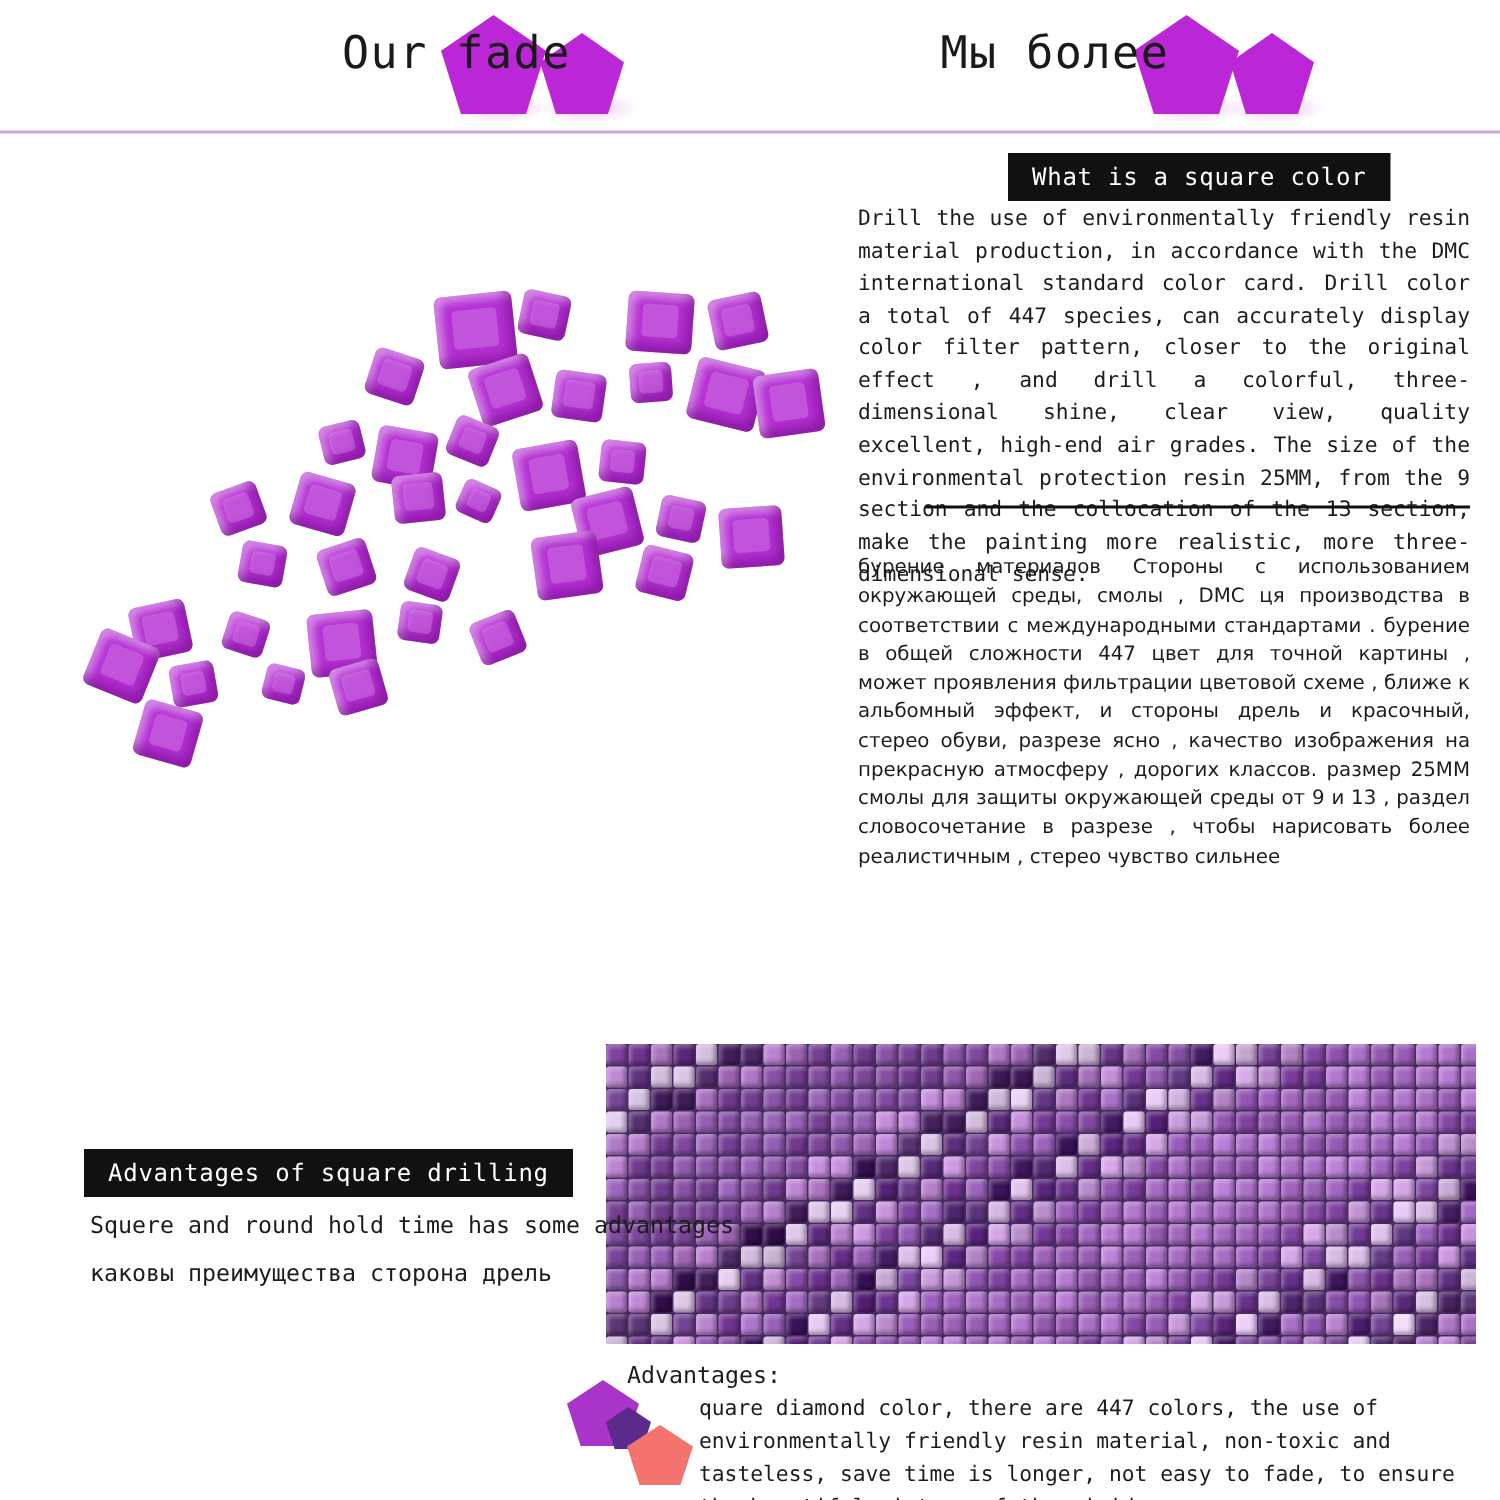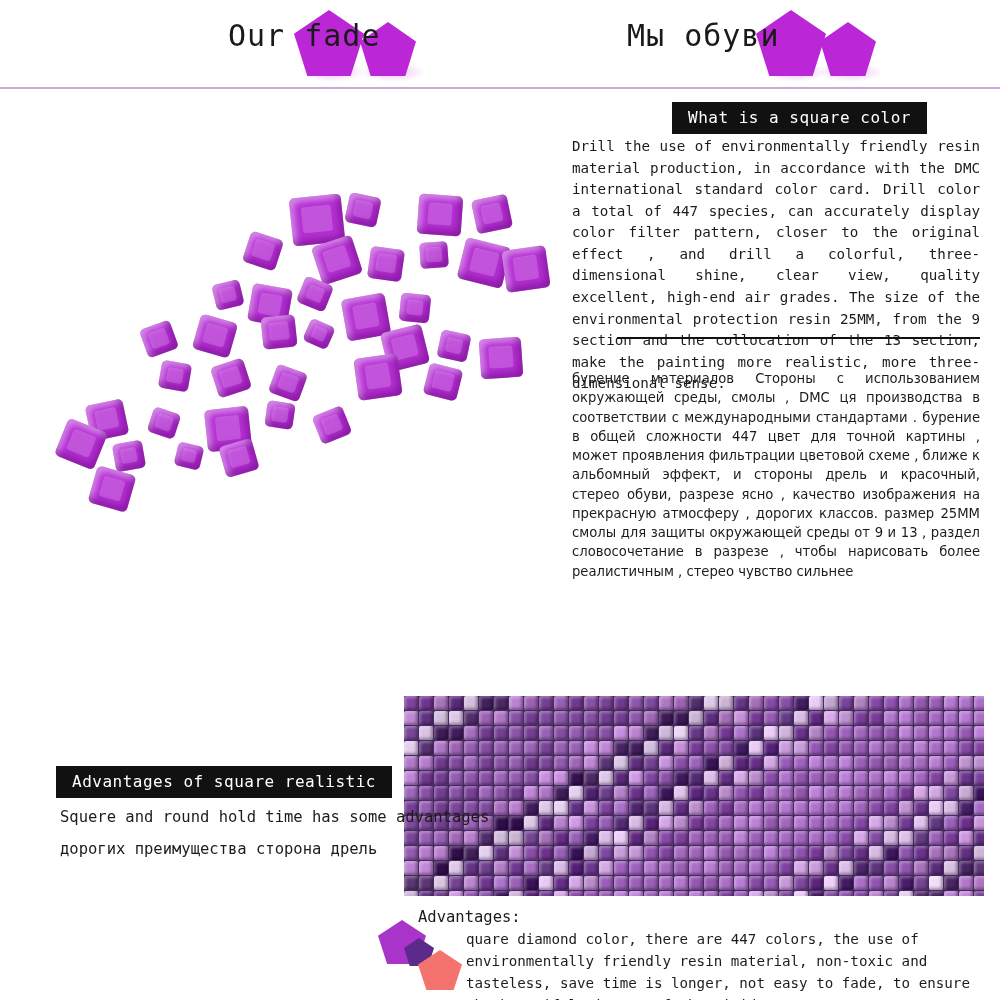--- a/index.html
+++ b/index.html
@@ -264,21 +264,21 @@
     <div class="gem" style="left:294px; top:10px;"></div>
     <div class="gem small" style="left:360px; top:22px;"></div>
 
     <div class="hdr-title hdr-left">Our fade</div>
 
     <div class="gem-shadow" style="left:762px; top:62px;"></div>
     <div class="gem-shadow" style="left:818px; top:62px;"></div>
     <div class="gem" style="left:756px; top:10px;"></div>
     <div class="gem small" style="left:820px; top:22px;"></div>
 
-    <div class="hdr-title hdr-right">Мы обуви</div>
+    <div class="hdr-title hdr-right">Мы более</div>
 
     <div class="hdr-rule"></div>
   </div>
 
   <div class="drills-panel">
     <div class="drill" style="left:291px; top:106px; width:52px; height:48px; transform:rotate(-6deg);"></div>
     <div class="drill" style="left:347px; top:105px; width:32px; height:30px; transform:rotate(12deg);"></div>
     <div class="drill" style="left:418px; top:105px; width:44px; height:40px; transform:rotate(4deg);"></div>
     <div class="drill" style="left:474px; top:107px; width:36px; height:34px; transform:rotate(-12deg);"></div>
     <div class="drill" style="left:246px; top:145px; width:34px; height:32px; transform:rotate(18deg);"></div>
@@ -876,24 +876,24 @@
       <div class="mosaic-cell" style="left:480px;top:195px;width:14px;height:14px;background:rgb(116,68,148);box-shadow:inset -2px -2px 3px rgba(0,0,0,0.35),inset 2px 2px 3px rgba(255,255,255,0.30);"></div>
       <div class="mosaic-cell" style="left:495px;top:195px;width:14px;height:14px;background:rgb(230,208,240);box-shadow:inset -2px -2px 3px rgba(0,0,0,0.35),inset 2px 2px 3px rgba(255,255,255,0.30);"></div>
       <div class="mosaic-cell" style="left:510px;top:195px;width:14px;height:14px;background:rgb(80,44,106);box-shadow:inset -2px -2px 3px rgba(0,0,0,0.35),inset 2px 2px 3px rgba(255,255,255,0.30);"></div>
       <div class="mosaic-cell" style="left:525px;top:195px;width:14px;height:14px;background:rgb(72,36,98);box-shadow:inset -2px -2px 3px rgba(0,0,0,0.35),inset 2px 2px 3px rgba(255,255,255,0.30);"></div>
       <div class="mosaic-cell" style="left:540px;top:195px;width:14px;height:14px;background:rgb(187,129,209);box-shadow:inset -2px -2px 3px rgba(0,0,0,0.35),inset 2px 2px 3px rgba(255,255,255,0.30);"></div>
       <div class="mosaic-cell" style="left:555px;top:195px;width:14px;height:14px;background:rgb(195,137,217);box-shadow:inset -2px -2px 3px rgba(0,0,0,0.35),inset 2px 2px 3px rgba(255,255,255,0.30);"></div>
       <div class="mosaic-cell" style="left:570px;top:195px;width:14px;height:14px;background:rgb(118,64,148);box-shadow:inset -2px -2px 3px rgba(0,0,0,0.35),inset 2px 2px 3px rgba(255,255,255,0.30);"></div>
     </div>
 
   <div class="adv-banner">
-    <span class="black-banner">Advantages of square realistic</span>
+    <span class="black-banner">Advantages of square drilling</span>
   </div>
   <div class="adv-line1">Squere and round hold time has some advantages</div>
-  <div class="adv-line2">дорогих преимущества сторона дрель</div>
+  <div class="adv-line2">каковы преимущества сторона дрель</div>
 
   <div class="deco-shape" style="left:378px; top:920px; width:48px; height:44px; background:#a934c9;"></div>
   <div class="deco-shape" style="left:404px; top:938px; width:30px; height:28px; background:#5b2a8a;"></div>
   <div class="deco-shape" style="left:418px; top:950px; width:44px; height:40px; background:#f5736e;"></div>
 
   <div class="adv-head">Advantages:</div>
   <div class="adv-body">quare diamond color, there are 447 colors, the use of environmentally friendly resin material, non-toxic and tasteless, save time is longer, not easy to fade, to ensure the beautiful picture of the vivid</div>
 
 </div>
 

